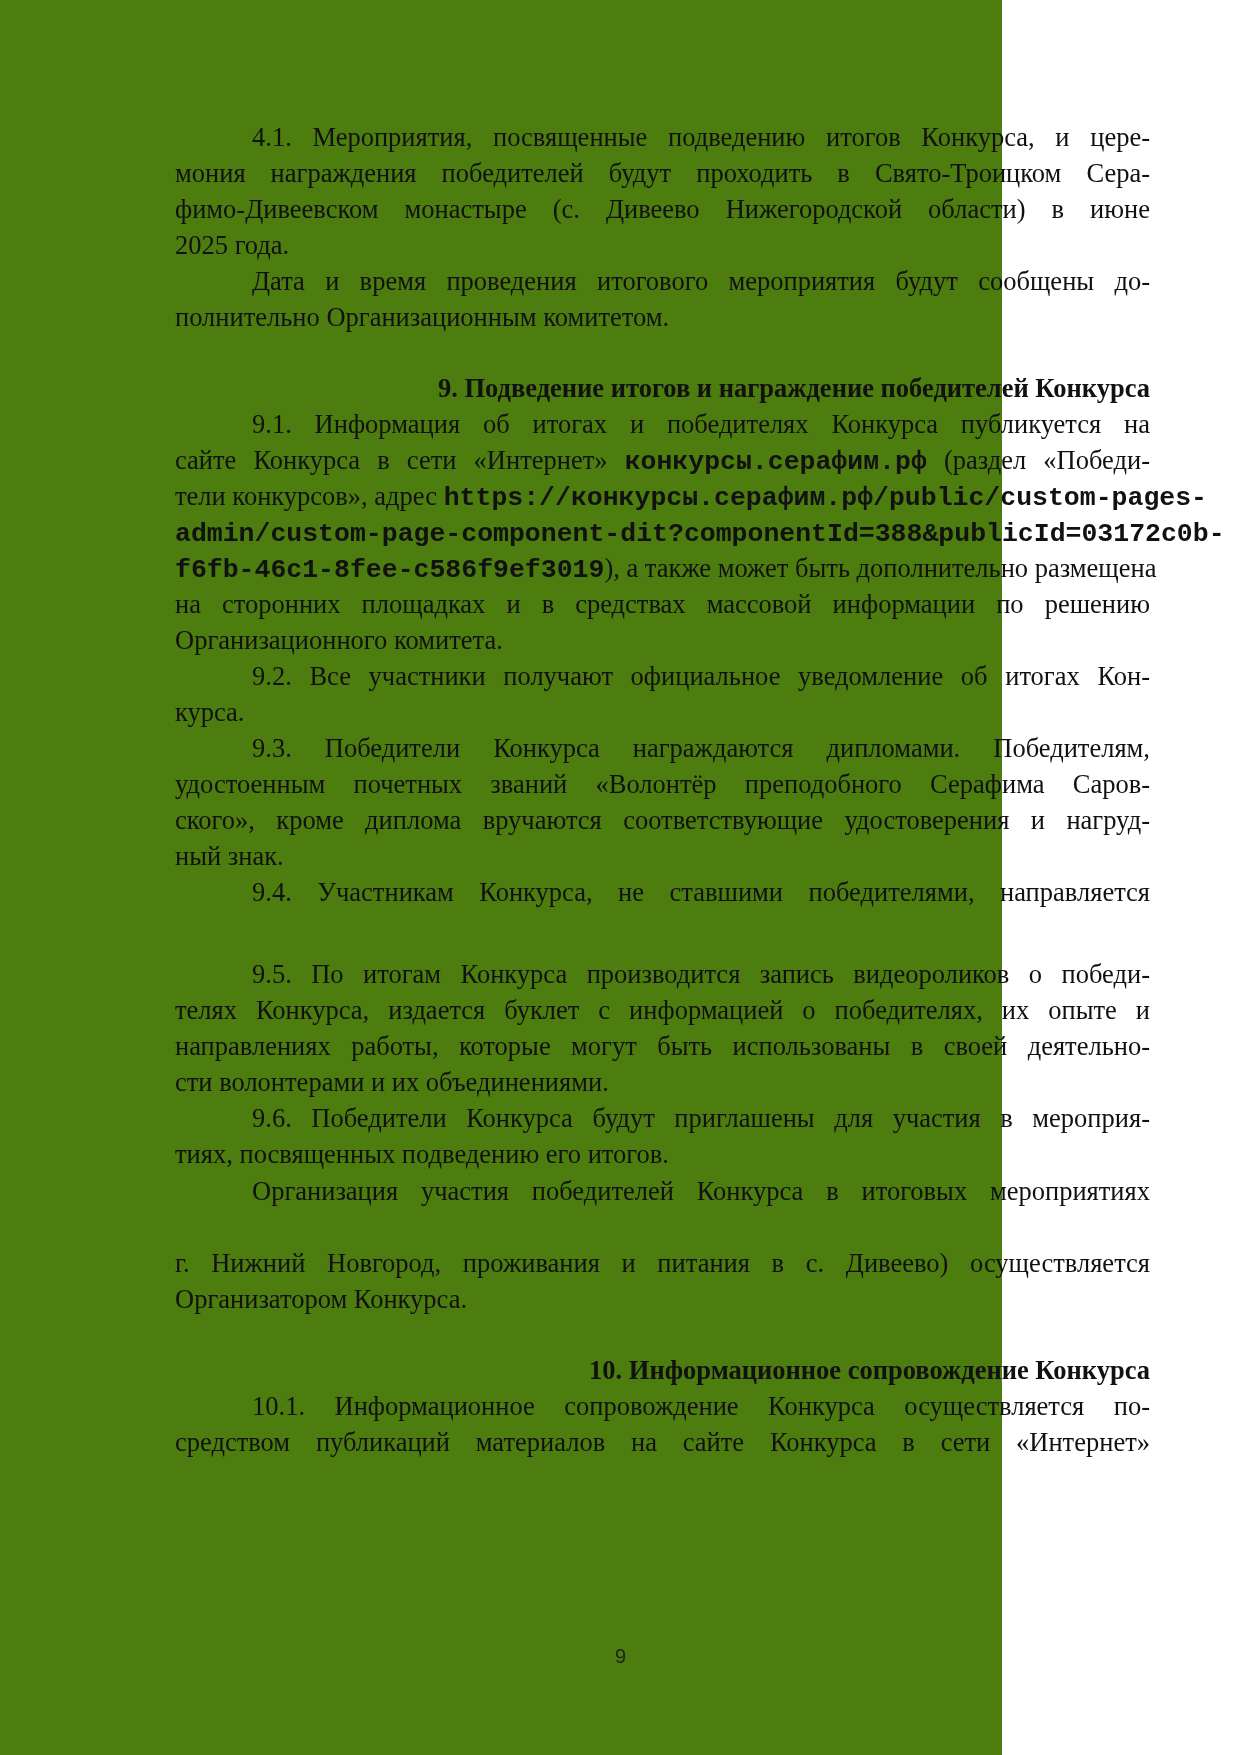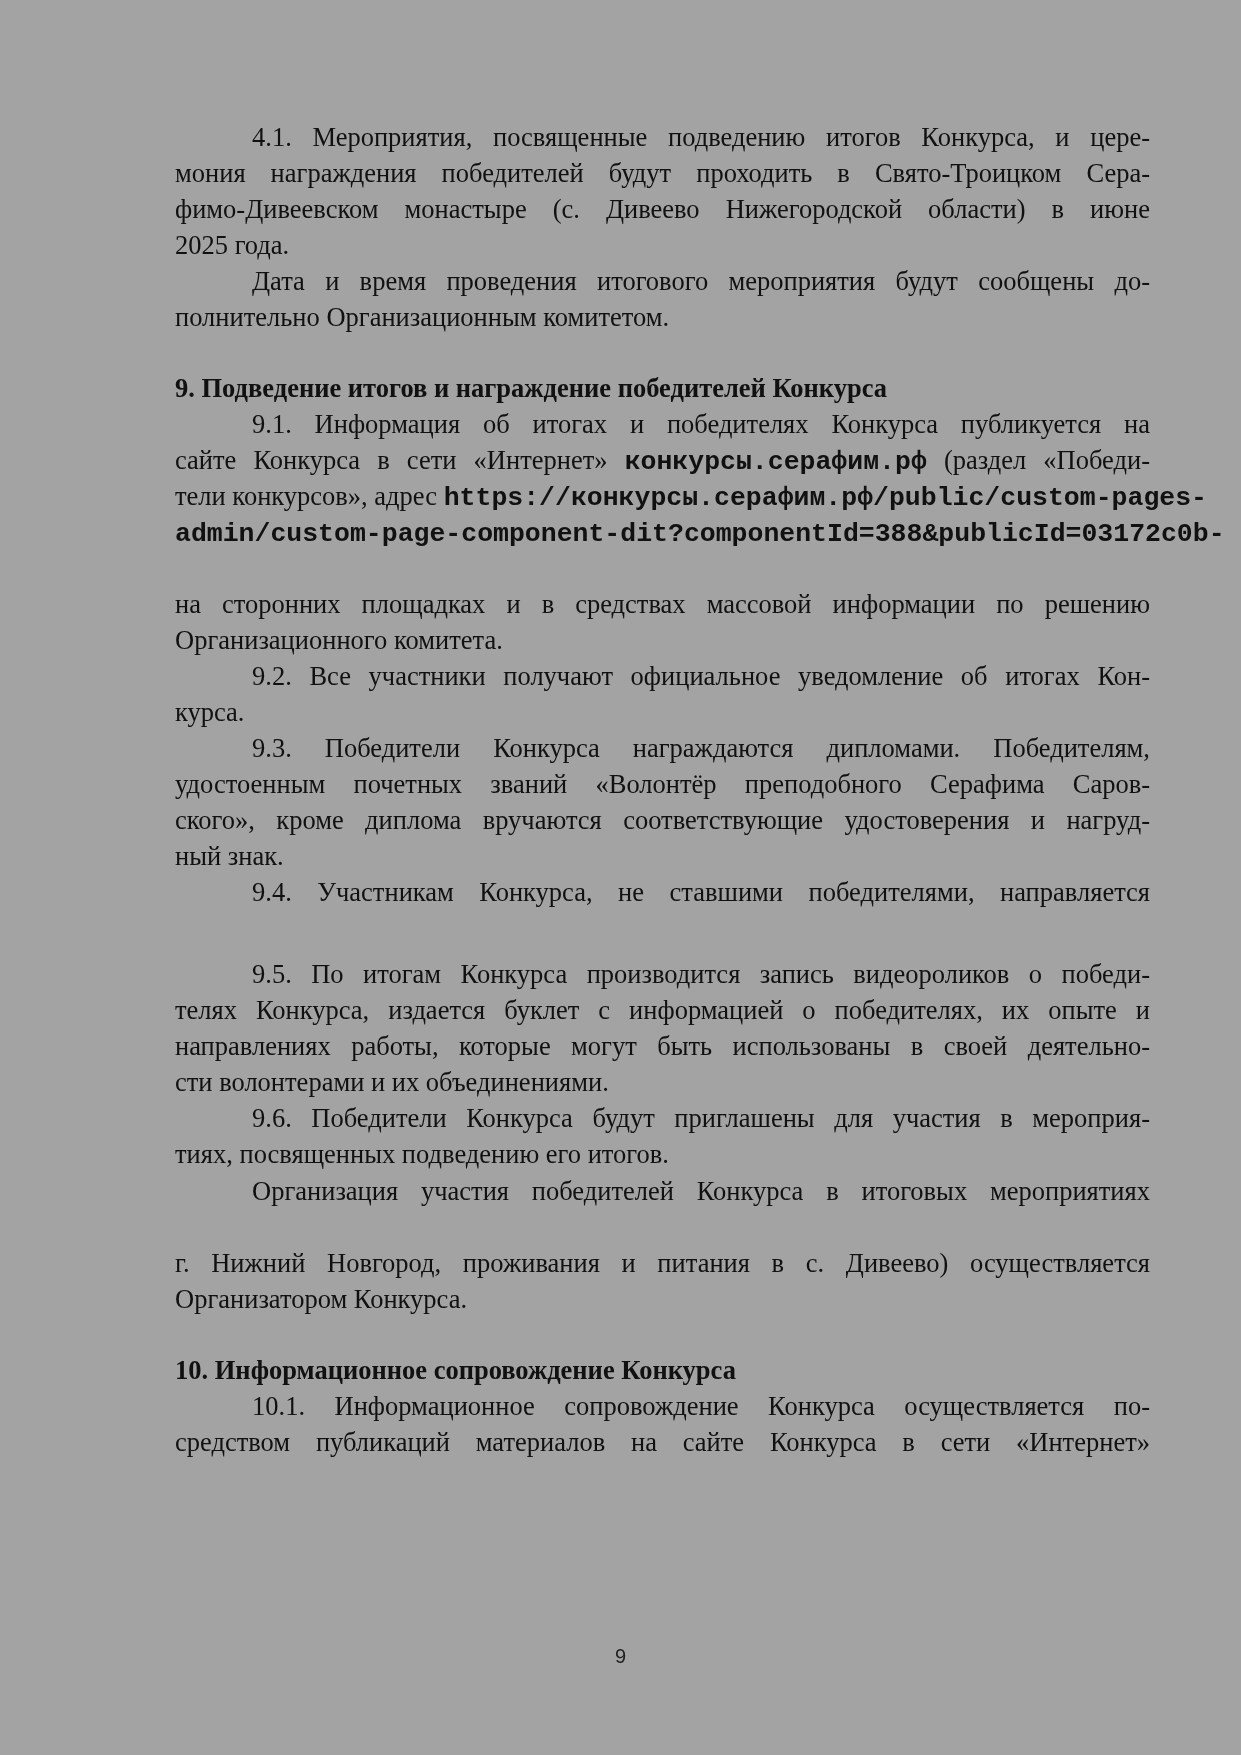--- a/index.html
+++ b/index.html
@@ -1,29 +1,29 @@
 <!DOCTYPE html>
 <html><head>
 <meta charset="utf-8">
 <style>
   html, body { margin: 0; padding: 0; background: #ffffff; }
   body { width: 1241px; height: 1755px; position: relative; overflow: hidden; }
   .page {
-    position: absolute; left: 0; top: 0; width: 1241px; height: 1755px; background: #a3a3a3;
+    position: absolute; left: 0; top: 0; width: 1002px; height: 1755px; background: #4d7c0f;
     font-family: "Liberation Serif", serif; color: #111; font-size: 26.5px;
   }
   .line {
     position: absolute; left: 175px; width: 975px; height: 40px; line-height: 40px;
     white-space: nowrap; text-align: justify; text-align-last: justify;
   }
   .line.last { text-align-last: left; }
   .line.indent { left: 252px; width: 898px; }
   .b { font-weight: bold; font-family: Liberation Mono, monospace; }
   .heading {
-    position: absolute; left: 175px; width: 975px; text-align: left; font-weight: bold;
+    position: absolute; left: 175px; width: 975px; text-align: right; font-weight: bold;
     line-height: 40px; height: 40px; white-space: nowrap;
   }
   .pagenum {
     position: absolute; left: 0; width: 1241px; top: 1645px; text-align: center;
     font-family: "Liberation Sans", sans-serif; font-size: 20px; color: #222;
   }
 </style>
 </head>
 <body>
 
@@ -41,20 +41,23 @@
 
   <div class="line indent" style="top:404px">9.1. Информация об итогах и победителях Конкурса публикуется на</div>
   <div class="line" style="top:440px">
     <span>сайте Конкурса в сети «Интернет» </span><span class="b">конкурсы.серафим.рф</span><span> (раздел «Победи-</span>
   </div>
   <div class="line" style="top:476px">
     <span>тели конкурсов», адрес </span><span class="b">https://конкурсы.серафим.рф/public/custom-pages-</span>
   </div>
   <div class="line last" style="top:512px">
     <span class="b">admin/custom-page-component-dit?componentId=388&amp;publicId=03172c0b-</span>
+  </div>
+  <div class="line" style="top:548px">
+    <span class="b">f6fb-46c1-8fee-c586f9ef3019</span><span>), а также может быть дополнительно размещена</span>
   </div>
   <div class="line" style="top:584px">на сторонних площадках и в средствах массовой информации по решению</div>
   <div class="line last" style="top:620px">Организационного комитета.</div>
 
   <div class="line indent" style="top:656px">9.2. Все участники получают официальное уведомление об итогах Кон-</div>
   <div class="line last" style="top:692px">курса.</div>
 
   <div class="line indent" style="top:728px">9.3. Победители Конкурса награждаются дипломами. Победителям,</div>
   <div class="line" style="top:764px">удостоенным почетных званий «Волонтёр преподобного Серафима Саров-</div>
   <div class="line" style="top:800px">ского», кроме диплома вручаются соответствующие удостоверения и нагруд-</div>

